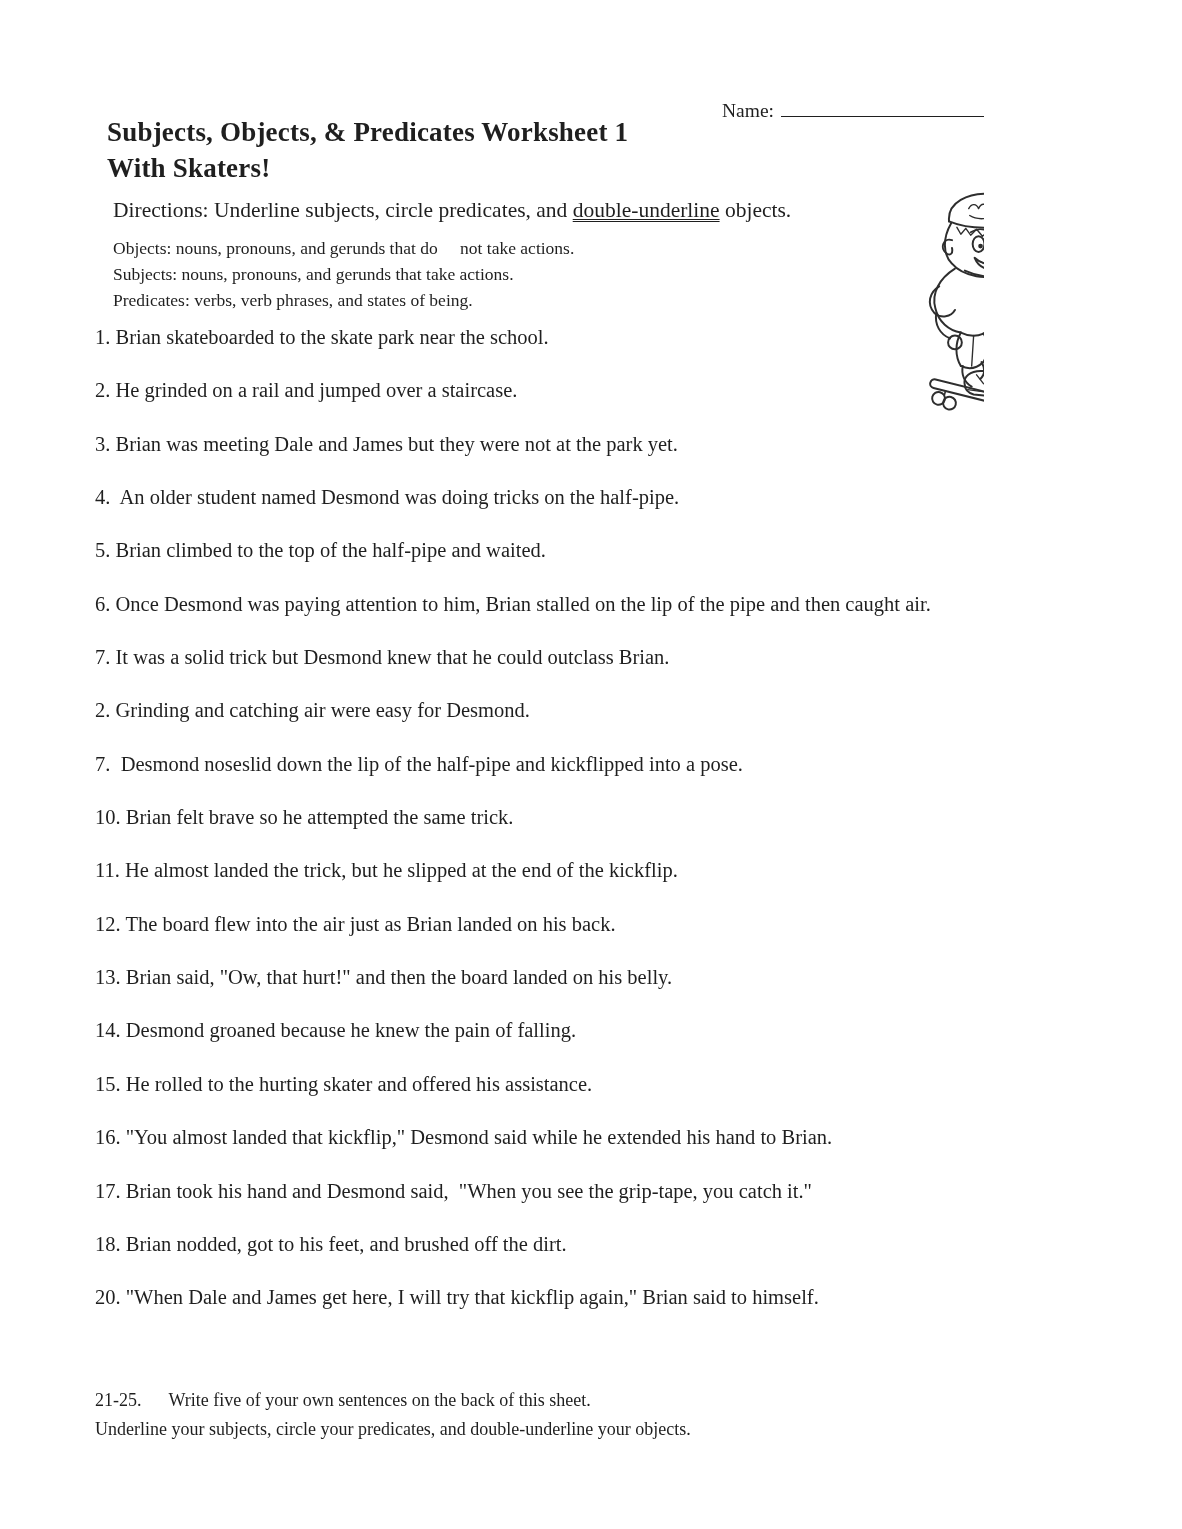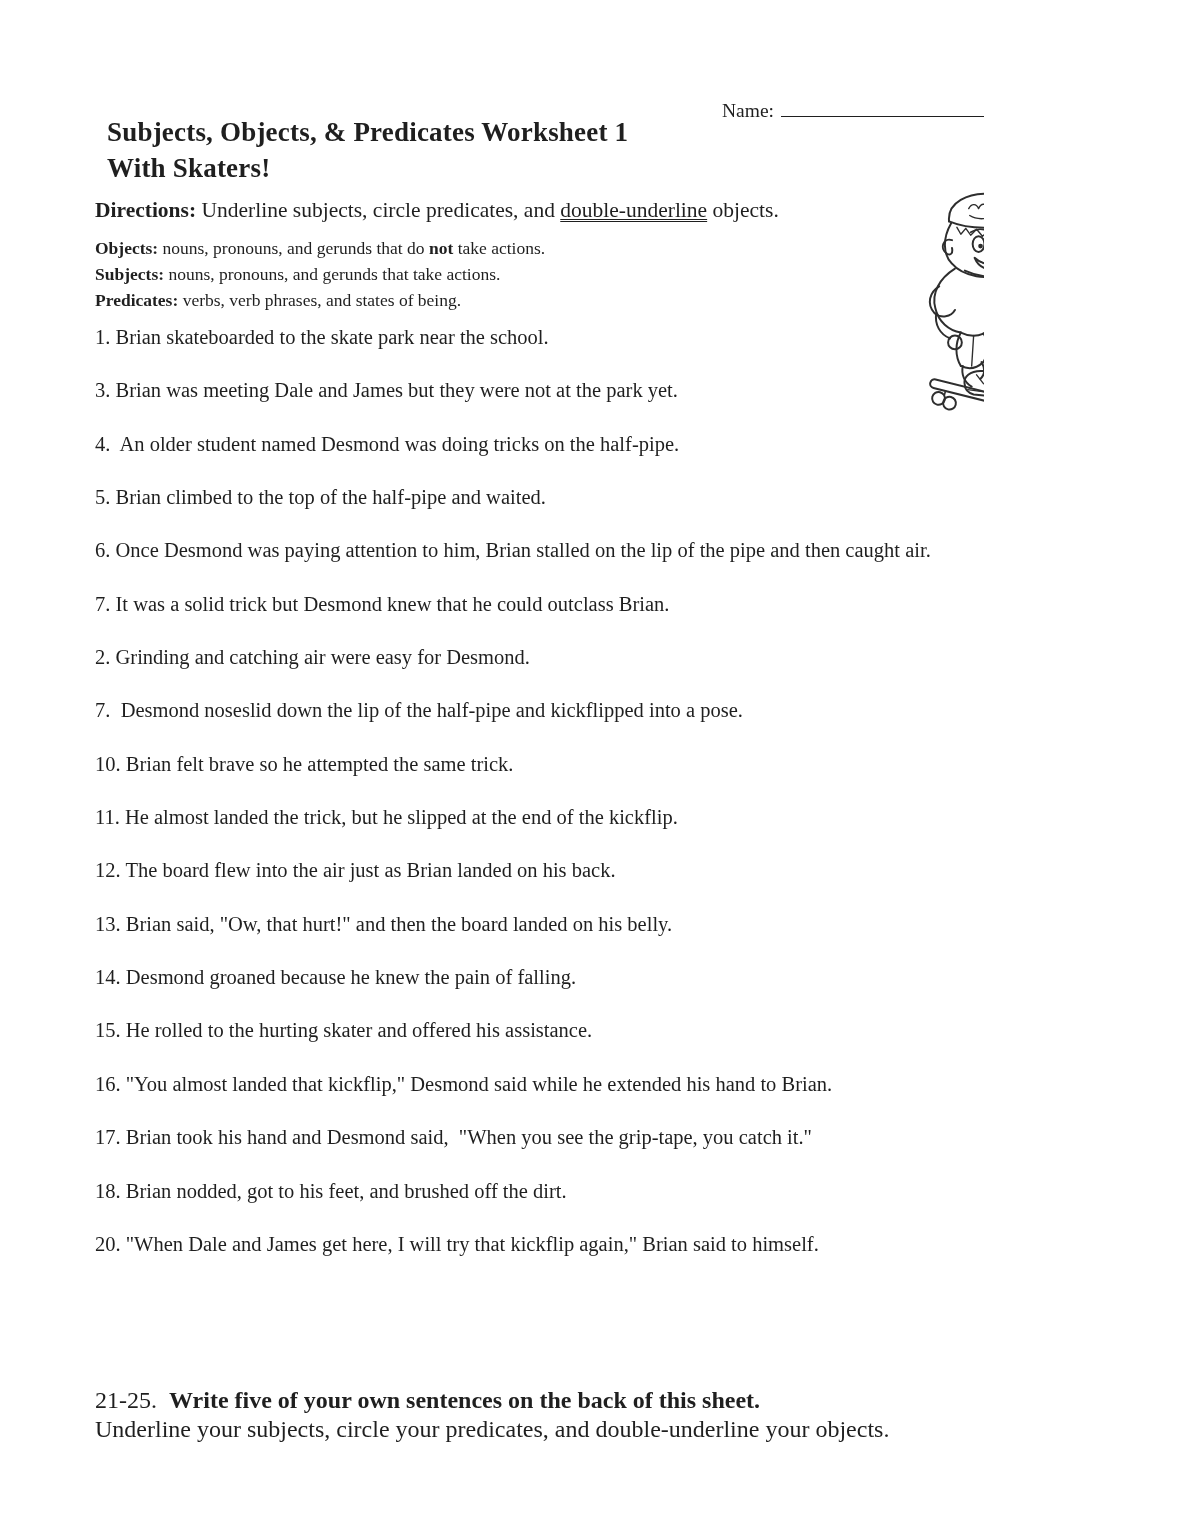--- a/index.html
+++ b/index.html
@@ -78,25 +78,25 @@
   .sentence {
     height: 53.35px;
     line-height: 27px;
     white-space: pre-wrap;
   }
   .footer {
     position: absolute;
     left: 95px;
     top: 1386px;
     width: 1000px;
-    font-size: 24px;
+    font-size: 18px;
     line-height: 28.5px;
   }
   .footer p { margin: 0; white-space: pre-wrap; }
-  strong { font-weight: 700; }
+  strong { font-weight: 400; margin-left: 18px; }
 </style>
 </head>
 <body>
 
 <div class="page">
 
   <div class="name-row">
     <span>Name:</span><span class="name-blank"></span>
   </div>
 
@@ -174,20 +174,21 @@
         <circle cx="45" cy="224" r="6.5"></circle>
         <circle cx="57" cy="226" r="6.5"></circle>
         <circle cx="112" cy="224" r="6.5"></circle>
         <circle cx="124" cy="226" r="6.5"></circle>
       </g>
     </g>
   </svg>
 
   <div class="sentences">
     <div class="sentence">1. Brian skateboarded to the skate park near the school.</div>
+    <div class="sentence">2. He grinded on a rail and jumped over a staircase.</div>
     <div class="sentence">3. Brian was meeting Dale and James but they were not at the park yet.</div>
     <div class="sentence">4.  An older student named Desmond was doing tricks on the half-pipe.</div>
     <div class="sentence">5. Brian climbed to the top of the half-pipe and waited.</div>
     <div class="sentence">6. Once Desmond was paying attention to him, Brian stalled on the lip of the pipe and then caught air.</div>
     <div class="sentence">7. It was a solid trick but Desmond knew that he could outclass Brian.</div>
     <div class="sentence">2. Grinding and catching air were easy for Desmond.</div>
     <div class="sentence">7.  Desmond noseslid down the lip of the half-pipe and kickflipped into a pose.</div>
     <div class="sentence">10. Brian felt brave so he attempted the same trick.</div>
     <div class="sentence">11. He almost landed the trick, but he slipped at the end of the kickflip.</div>
     <div class="sentence">12. The board flew into the air just as Brian landed on his back.</div>

